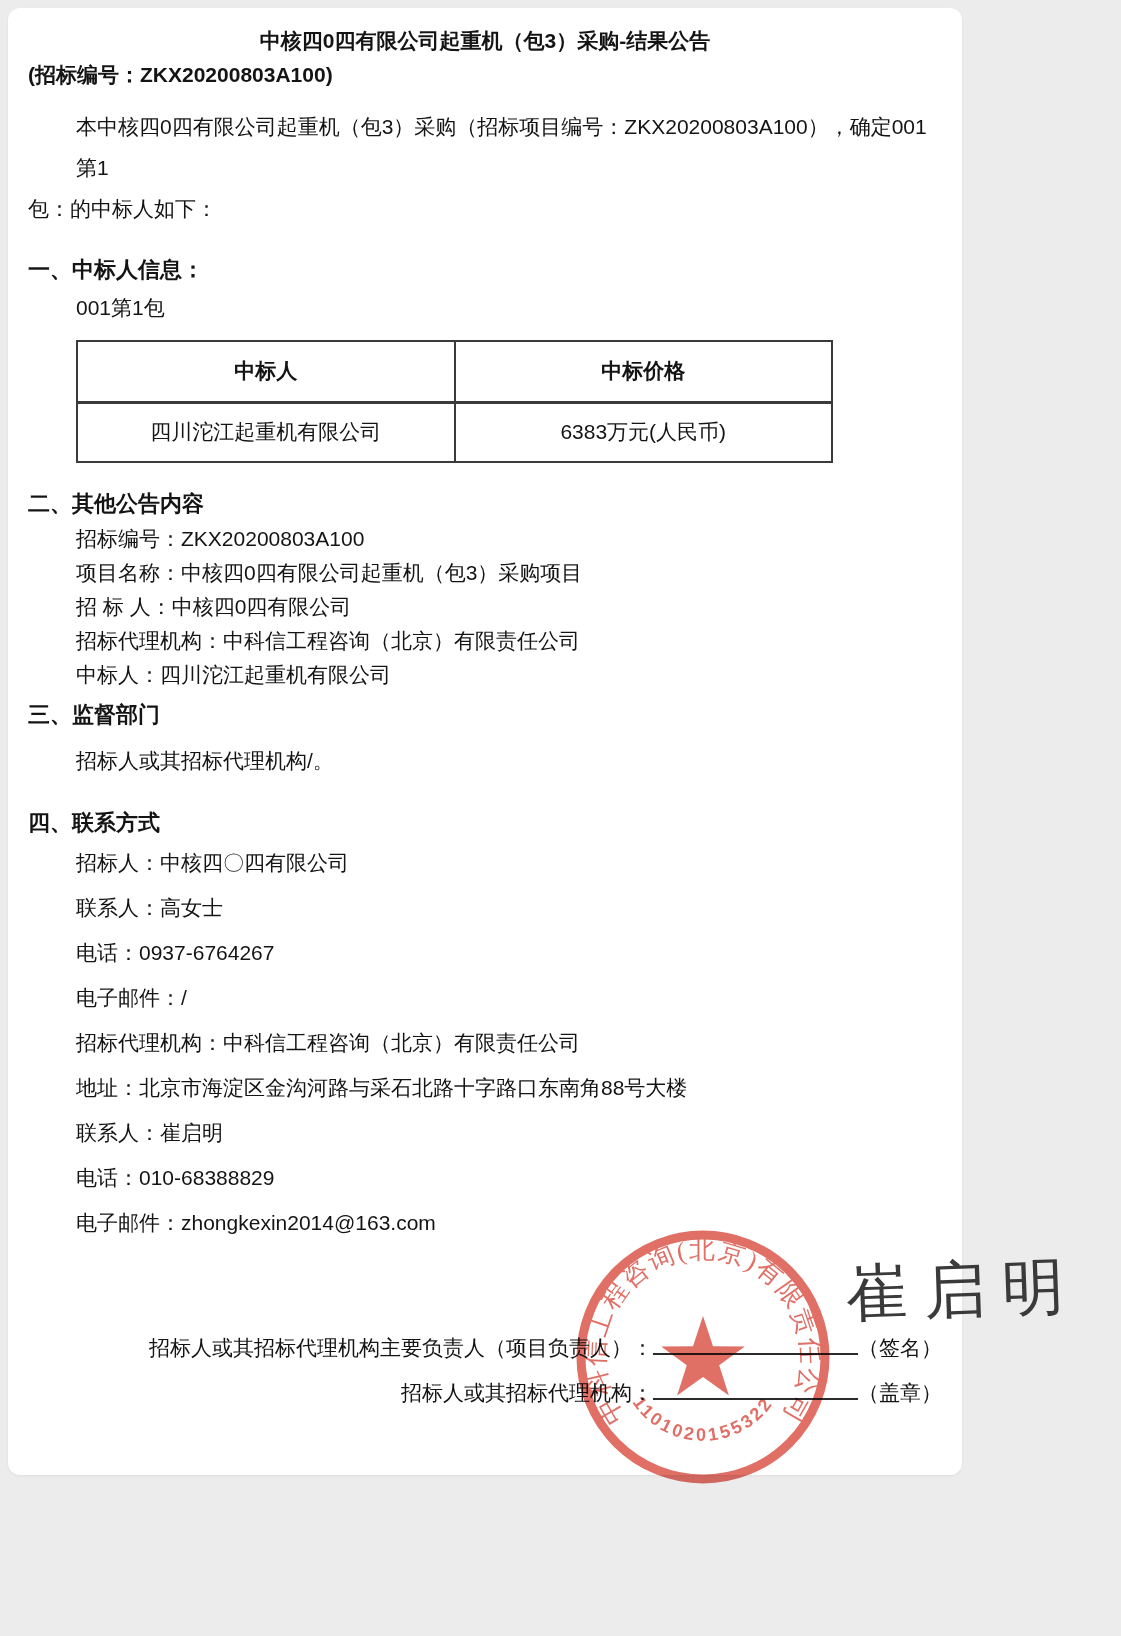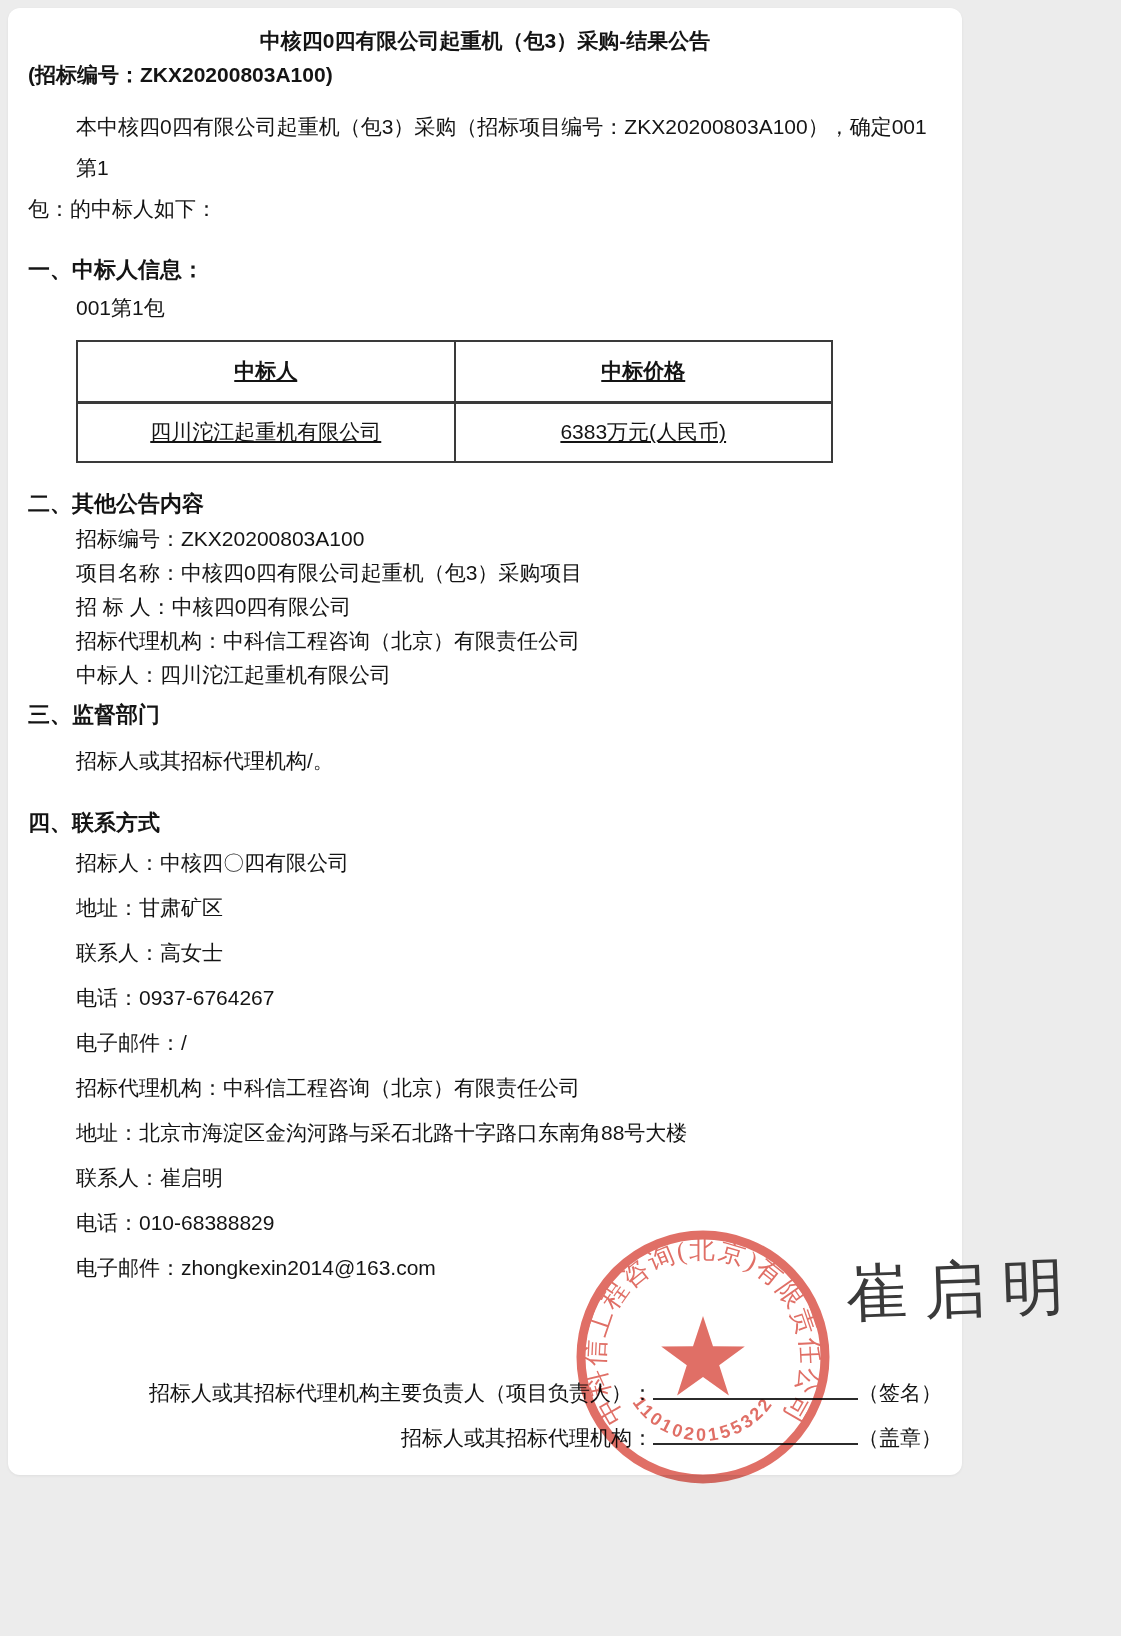--- a/index.html
+++ b/index.html
@@ -36,21 +36,21 @@
   .intro .l1{padding-left:48px;}
   .sec-heading{font-size:22px;font-weight:700;line-height:30px;}
   .h-winner{margin-top:26px;}
   .pkg-label{margin-top:8px;margin-left:48px;font-size:21px;line-height:30px;}
   table.result-table{
     border-collapse:collapse;margin-top:17px;margin-left:48px;
     width:757px;table-layout:fixed;
   }
   table.result-table th,table.result-table td{
     border:2px solid var(--border-color);
-    text-align:center;font-size:21px;vertical-align:middle;text-decoration:underline;
+    text-align:center;font-size:21px;vertical-align:middle;
   }
   table.result-table th{height:61px;font-weight:700;border-bottom-width:3px;}
   table.result-table td{height:60px;font-weight:400;}
   .h-other{margin-top:26px;}
   .other-lines{margin-top:3px;margin-left:48px;font-size:21px;line-height:34px;}
   .h-supervision{margin-top:8px;}
   .sup-body{margin-top:14px;margin-left:48px;font-size:21px;line-height:34px;}
   .h-contact{margin-top:30px;}
   .contact-lines{margin-top:2px;margin-left:48px;font-size:21px;line-height:45px;}
   .sig-line{
@@ -117,21 +117,20 @@
     <div>招标代理机构：中科信工程咨询（北京）有限责任公司</div>
     <div>中标人：四川沱江起重机有限公司</div>
   </div>
 
   <div class="sec-heading h-supervision">三、监督部门</div>
   <div class="sup-body">招标人或其招标代理机构/。</div>
 
   <div class="sec-heading h-contact">四、联系方式</div>
   <div class="contact-lines">
     <div>招标人：中核四〇四有限公司</div>
-    <div>地址：甘肃矿区</div>
     <div>联系人：高女士</div>
     <div>电话：0937-6764267</div>
     <div>电子邮件：/</div>
     <div>招标代理机构：中科信工程咨询（北京）有限责任公司</div>
     <div>地址：北京市海淀区金沟河路与采石北路十字路口东南角88号大楼</div>
     <div>联系人：崔启明</div>
     <div>电话：010-68388829</div>
     <div>电子邮件：zhongkexin2014@163.com</div>
   </div>
 

